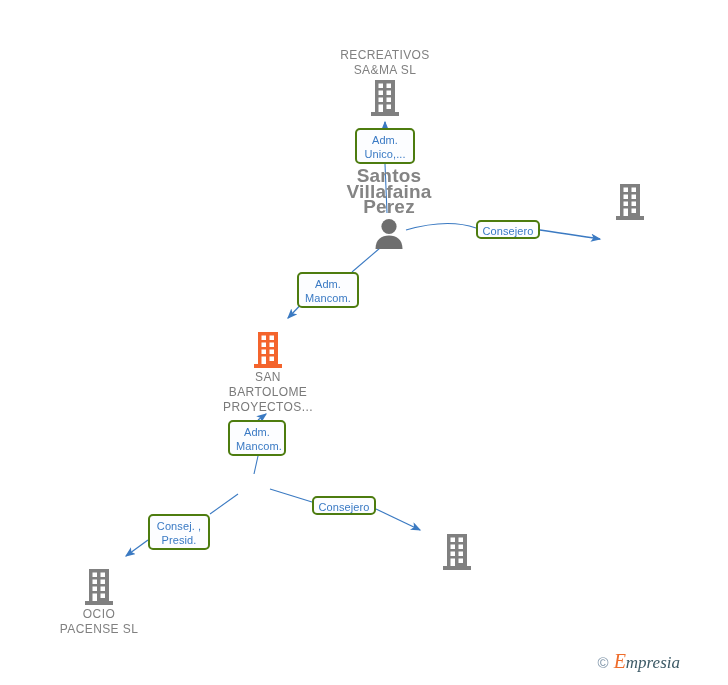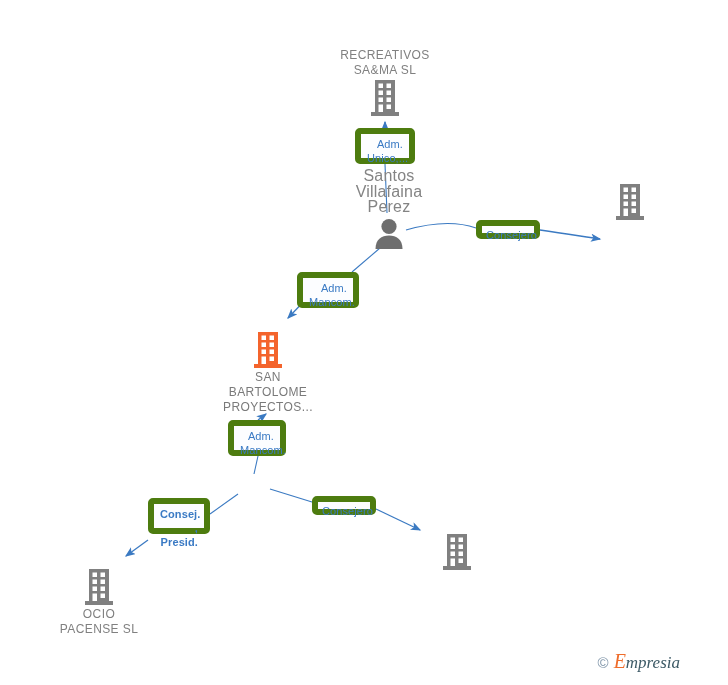--- a/index.html
+++ b/index.html
@@ -39,38 +39,39 @@
     line-height: 15px;
     color: #808080;
     letter-spacing: 0.2px;
     white-space: pre-line;
   }
   .node-label.company {
     font-size: 12px;
     letter-spacing: 0.4px;
   }
   .node-label.person {
-    font-size: 16px;
+    font-size: 19px;
     line-height: 15.5px;
     color: #848484;
+    font-weight: bold;
   }
   .node-label.focus {
     color: #7a7a7a;
     font-weight: normal;
   }
   .edge-label {
     position: absolute;
     box-sizing: border-box;
     background: #fcfdff;
-    border: 6px solid #4d7c0f;
+    border: 2px solid #4d7c0f;
     border-radius: 5px;
     color: #3a7ac4;
     font-size: 11px;
     line-height: 14px;
-    text-align: right;
+    text-align: center;
     white-space: pre-line;
     padding: 3px 6px;
     letter-spacing: 0.1px;
   }
   #watermark {
     position: absolute;
     right: 8px;
     bottom: 8px;
     display: flex;
     align-items: center;
@@ -235,21 +236,21 @@
 Unico,...</div>
 
   <div class="edge-label" style="left:476px; top:220px; width:64px; height:19px; padding:2px 4px;">Consejero</div>
 
   <div class="edge-label" style="left:297px; top:272px; width:62px; height:36px;">Adm.
 Mancom.</div>
 
   <div class="edge-label" style="left:228px; top:420px; width:58px; height:36px;">Adm.
 Mancom.</div>
 
-  <div class="edge-label" style="left:148px; top:498px; width:62px; height:36px;font-weight:bold;">Consej. ,
+  <div class="edge-label" style="left:148px; top:514px; width:62px; height:36px;">Consej. ,
 Presid.</div>
 
   <div class="edge-label" style="left:312px; top:496px; width:64px; height:19px; padding:2px 4px;">Consejero</div>
 
   <div id="watermark">
     <span class="copy">©</span>
     <span class="brand"><span class="cap">E</span><span>mpresia</span></span>
   </div>
 
 </div>

